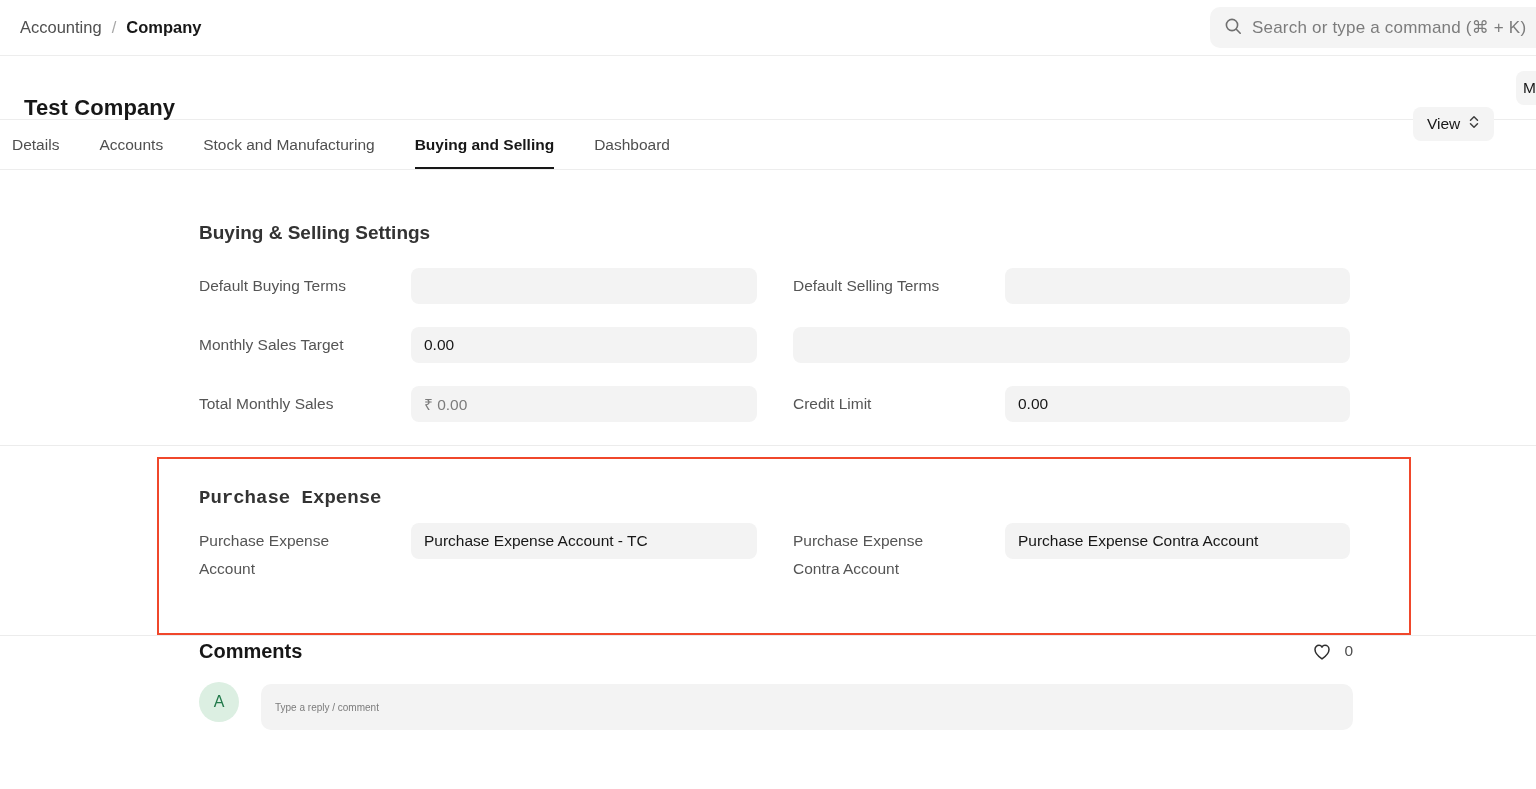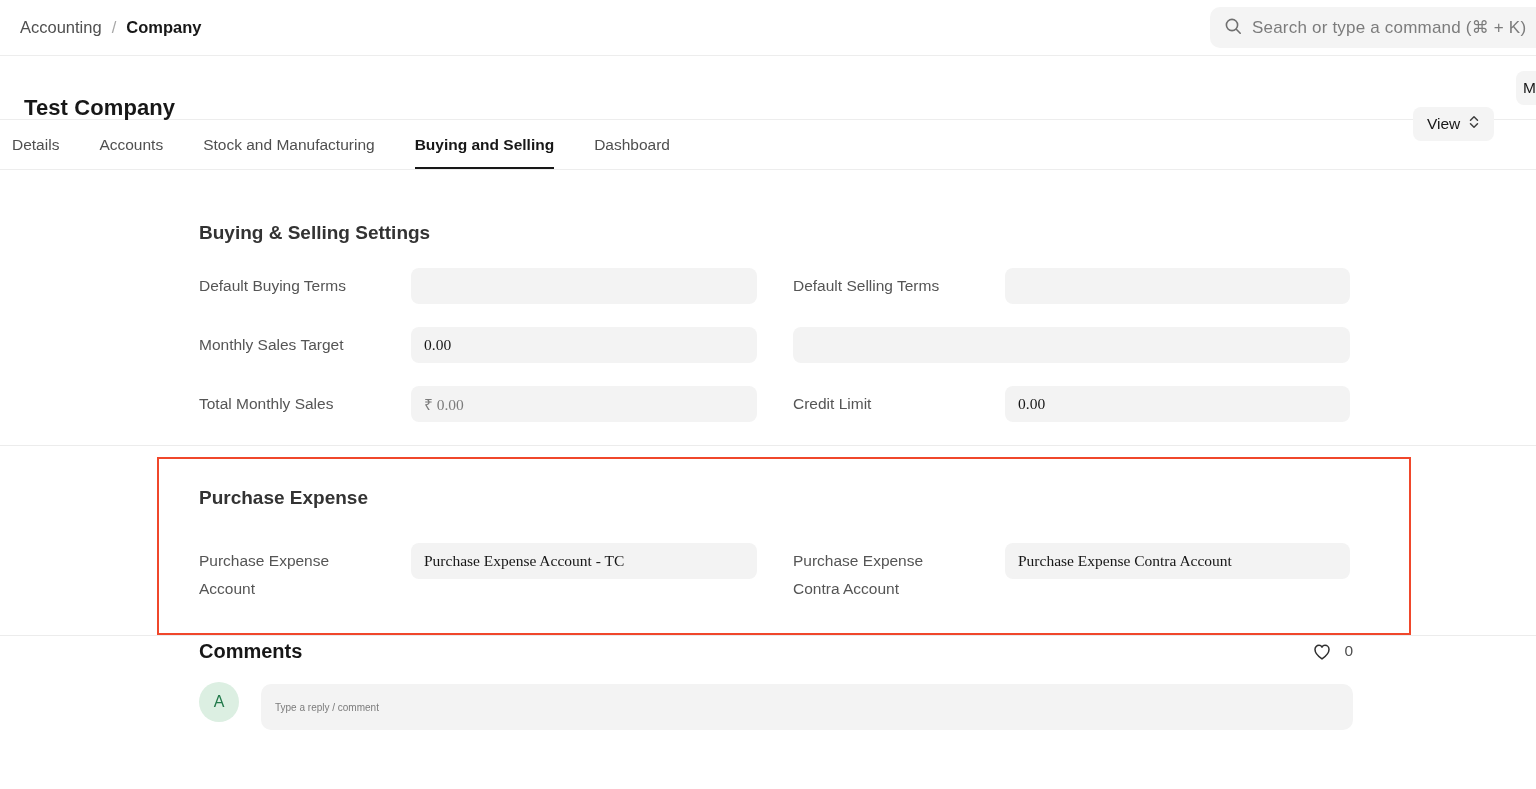--- a/index.html
+++ b/index.html
@@ -58,32 +58,32 @@
   .section-heading{font-size:19px;font-weight:700;color:#333;line-height:26px;}
   .settings{padding-top:50px;}
   .settings .section-heading{margin-bottom:22px;}
   .form-grid{display:flex;gap:36px;width:1154px;}
   .form-col{width:558px;}
   .form-col.right{width:557px;}
   .field-row{display:flex;align-items:flex-start;min-height:36px;margin-bottom:23px;}
   .field-label{width:212px;padding-right:44px;flex:0 0 212px;font-size:15.5px;
     line-height:28px;color:#555;margin-top:4px;}
   .field-input{flex:1;height:36px;border:none;outline:none;border-radius:8px;
-    background:var(--input-bg);padding:0 13px;font-family:Liberation Serif, serif;font-size:15.5px;
+    background:var(--input-bg);padding:0 13px;font-family:Liberation Sans, sans-serif;font-size:15.5px;
     color:var(--text-primary);}
   .field-input.muted{color:var(--text-muted);}
 
   hr.full{border:none;border-top:1px solid #ececec;margin:0;}
   .hr1{margin-top:19px;}
   .hr2{margin-top:5px;}
 
   
   .purchase-box{margin:11px 0 0 157px;width:1254px;height:178px;
     border:2px solid var(--accent-red);padding:26px 0 0 40px;background:#fff;}
-  .purchase-box .section-heading{margin-bottom:32px;}
+  .purchase-box .section-heading{margin-bottom:12px;font-family:Liberation Mono, monospace;}
 
   
   .comments{}
   .comments-head{display:flex;align-items:center;justify-content:space-between;}
   .comments-title{font-size:20px;font-weight:700;color:var(--text-primary);line-height:30px;}
   .likes{display:flex;align-items:center;gap:12px;}
   .like-count{font-size:15.5px;color:var(--text-secondary);}
   .comment-row{display:flex;align-items:flex-start;margin-top:16px;gap:22px;}
   .avatar{width:40px;height:40px;border-radius:50%;background:var(--avatar-bg);
     color:var(--avatar-text);display:flex;align-items:center;justify-content:center;

